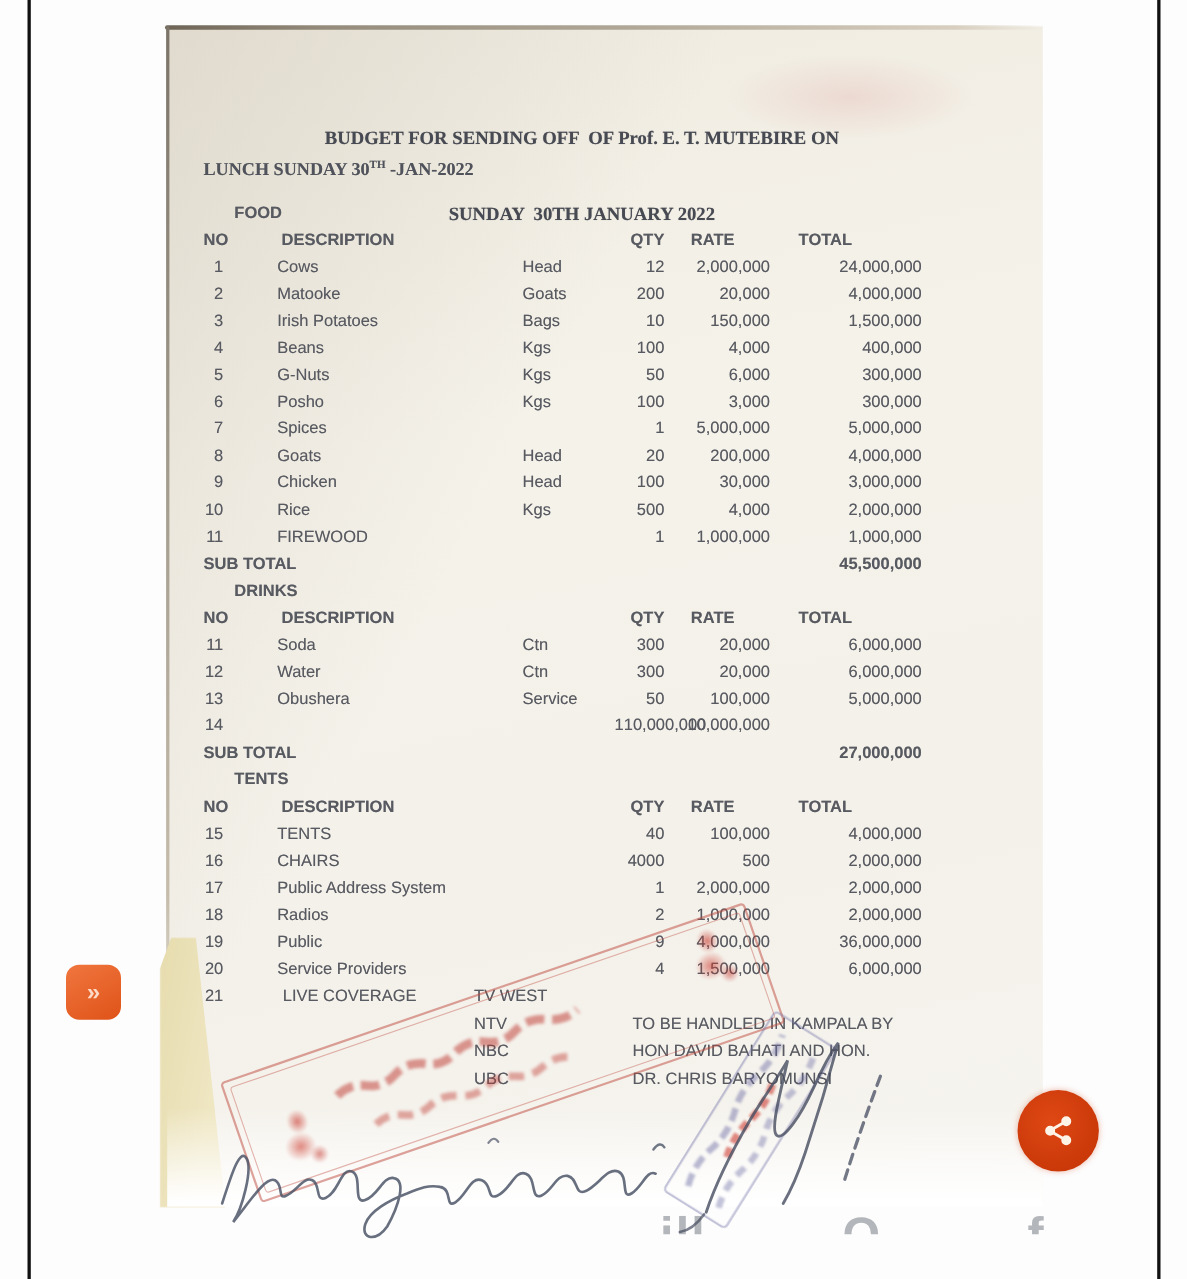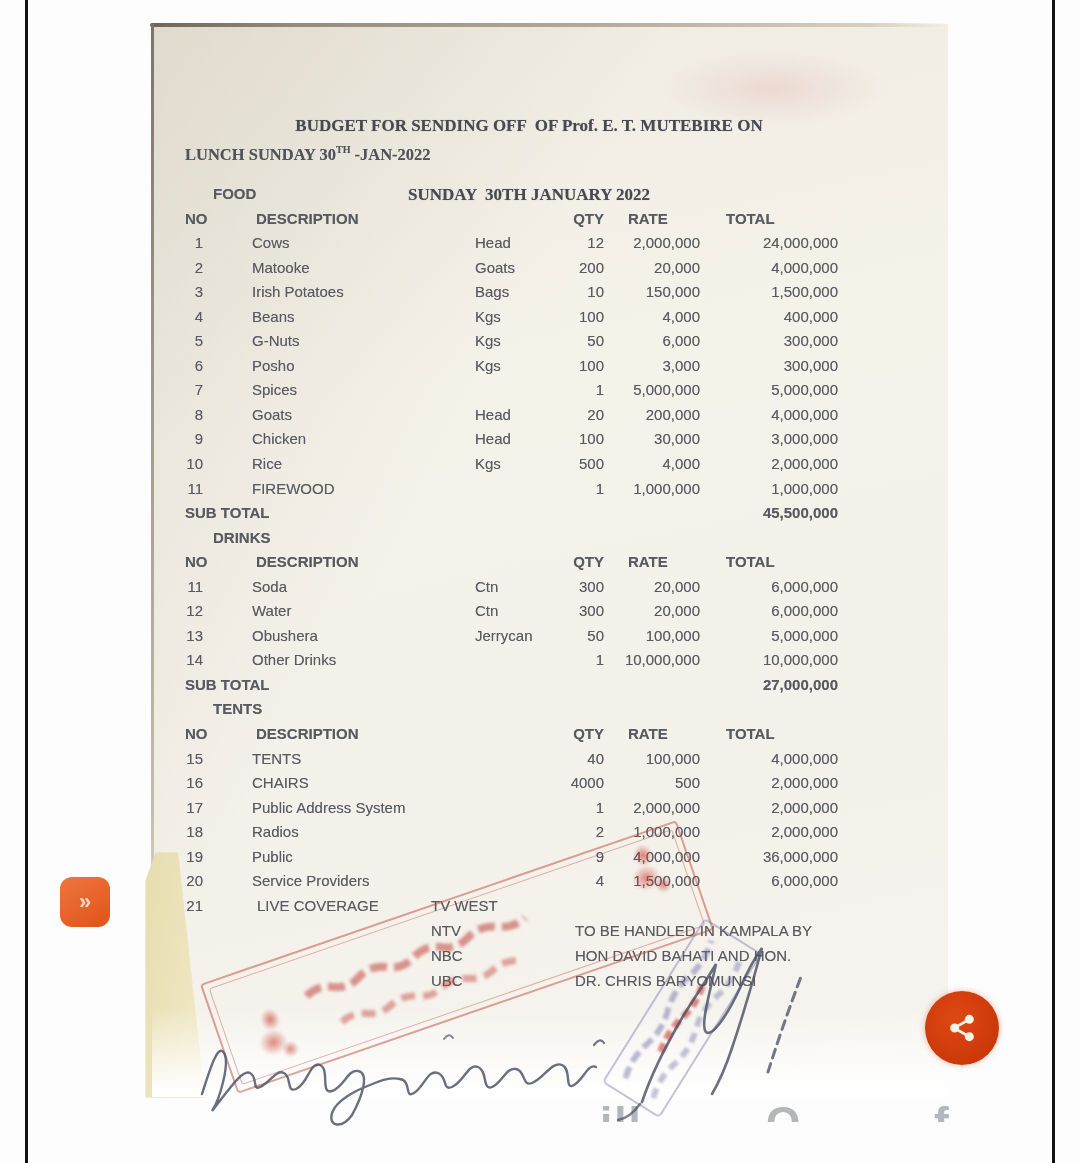--- a/index.html
+++ b/index.html
@@ -251,29 +251,28 @@
             <span class="c-desc">Water</span>
             <span class="c-unit">Ctn</span>
             <span class="c-qty">300</span>
             <span class="c-rate">20,000</span>
             <span class="c-total">6,000,000</span>
           </div>
 
           <div class="trow">
             <span class="c-no">13</span>
             <span class="c-desc">Obushera</span>
-            <span class="c-unit">Jerrycan</span>
+            <span class="c-unit">Service</span>
             <span class="c-qty">50</span>
             <span class="c-rate">100,000</span>
             <span class="c-total">5,000,000</span>
           </div>
 
           <div class="trow">
             <span class="c-no">14</span>
-            <span class="c-desc">Other Drinks</span>
             <span class="c-unit"></span>
             <span class="c-qty">1</span>
             <span class="c-rate">10,000,000</span>
             <span class="c-total">10,000,000</span>
           </div>
         </div>
       <div class="subrow">
         <span>SUB TOTAL</span>
         <span class="sv">27,000,000</span>
       </div>

